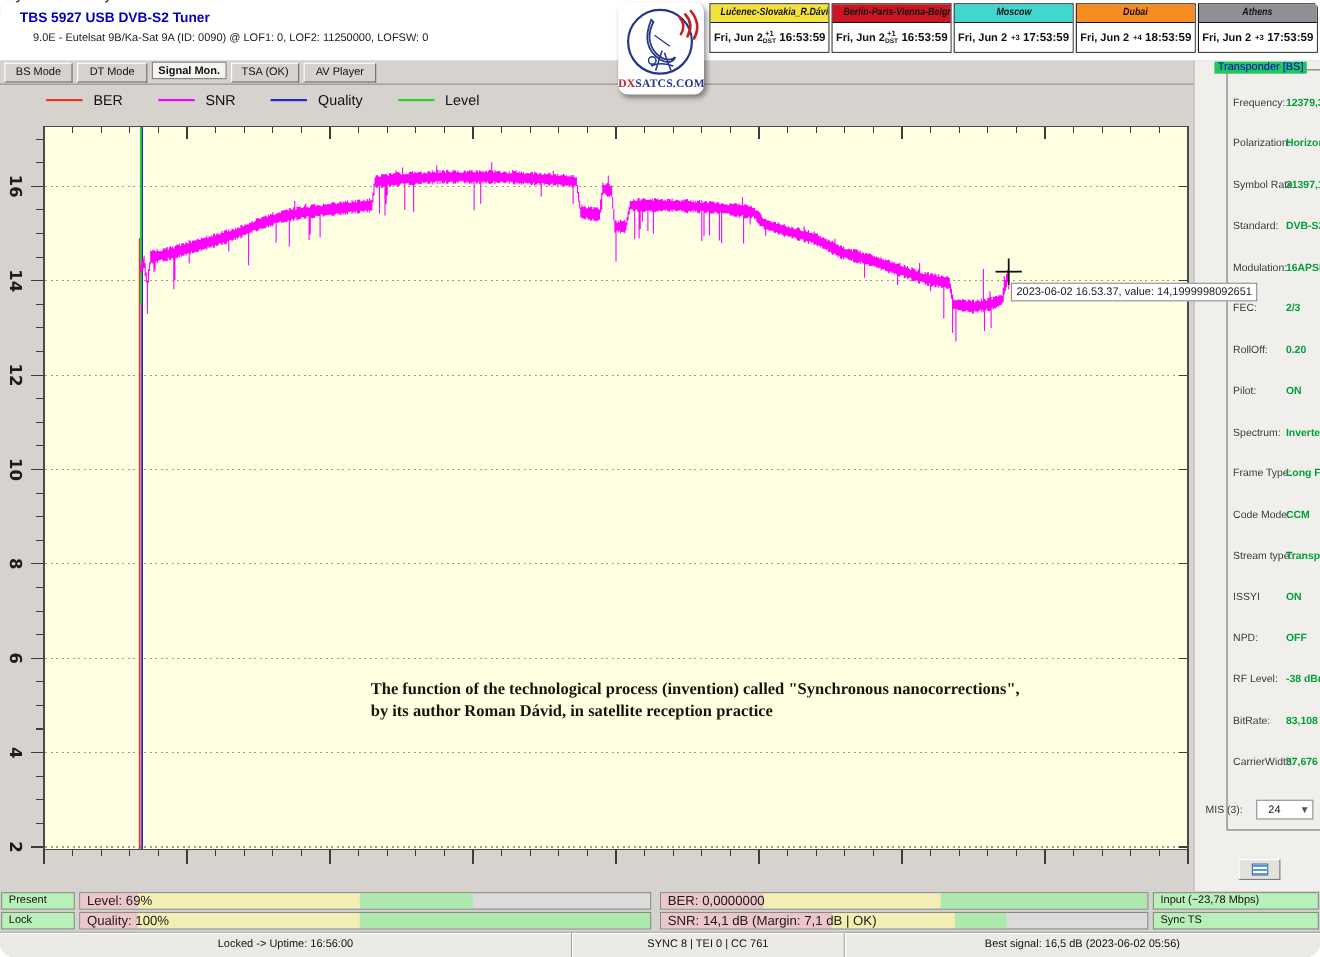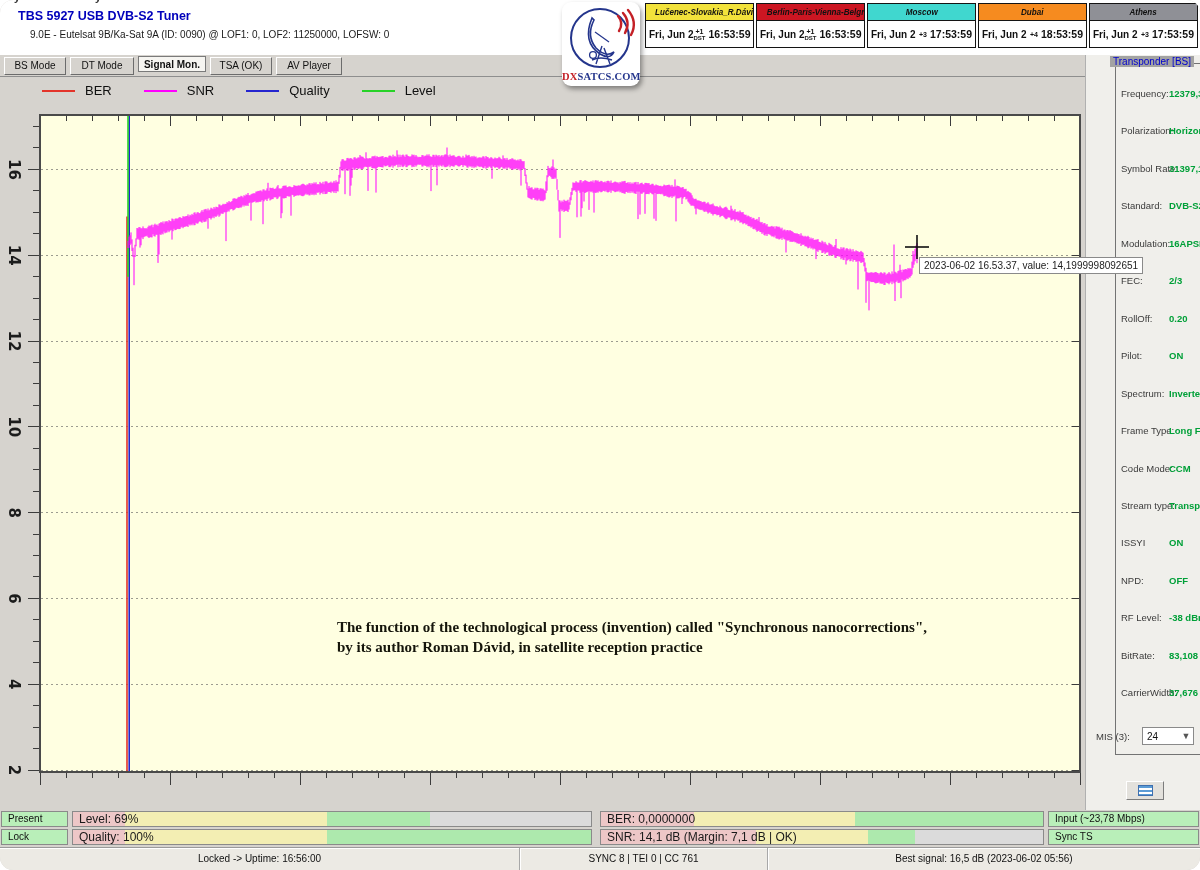--- a/index.html
+++ b/index.html
@@ -54,29 +54,29 @@
                 font-family:"Liberation Serif",serif; font-weight:bold; font-size:15px;
                 line-height:20px; color:#15150b; }
   #tooltip { position:absolute; left:919px; top:257px; height:17px; line-height:15px; padding:0 4px;
              background:#ffffff; border:1px solid #8a8a8a; font-size:10px; white-space:nowrap;
              color:#222; z-index:15; }
 
   
   #side { position:absolute; left:1085px; top:55px; width:115px; height:755px;
           background:#f0efeb; border-left:1px solid #b0b0b0; z-index:3; }
   #groupbox { position:absolute; left:4px; top:8px; width:106px; height:692px; border:1px solid #737373;margin-left:25px; }
-  #group-title { position:absolute; left:24px; top:1px; background:#a3a3a3; padding:0 3px;
+  #group-title { position:absolute; left:18px; top:1px; background:#22c55e; padding:0 3px;
                  color:#0000cd; font-size:10px; z-index:2; }
   .tp-row { position:absolute; left:5px; width:98px; height:14px; }
   .tp-label { position:absolute; left:0; top:0; font-size:9.5px; color:#3a3a3a; }
   .tp-value { position:absolute; left:48px; top:0; font-size:9.5px; font-weight:bold; white-space:nowrap; }
   #mis-label { position:absolute; left:10px; top:676px; font-size:9.5px; color:#3a3a3a; }
   #mis-select { position:absolute; left:56px; top:672px; width:52px; height:18px; background:#fff;
                 border:1px solid #8a8a8a; display:flex; align-items:center; font-size:10px; }
-  #mis-value { padding-left:4px; flex:1; }
+  #mis-value { padding-left:10px; flex:1; }
   #mis-chevron { width:14px; text-align:center; color:#555; font-size:9px; }
   #side-btn { position:absolute; left:40px; top:726px; width:38px; height:19px; background:#e3e1dc;
               border:1px solid; border-color:#fff #7c7c7c #7c7c7c #fff; display:flex;
               align-items:center; justify-content:center; }
   #side-btn-icon { width:15px; height:11px; border:1px solid #3f6fae;
                    background:repeating-linear-gradient(180deg,#5b9bd5 0 2px,#ffffff 2px 4px); }
 
   
   #gauges { position:absolute; left:0; top:810px; width:1200px; height:37px; background:#d6d3ce; }
   .gbox { position:absolute; height:16px; background:#b9efb9; border:1px solid #8a8a8a;

